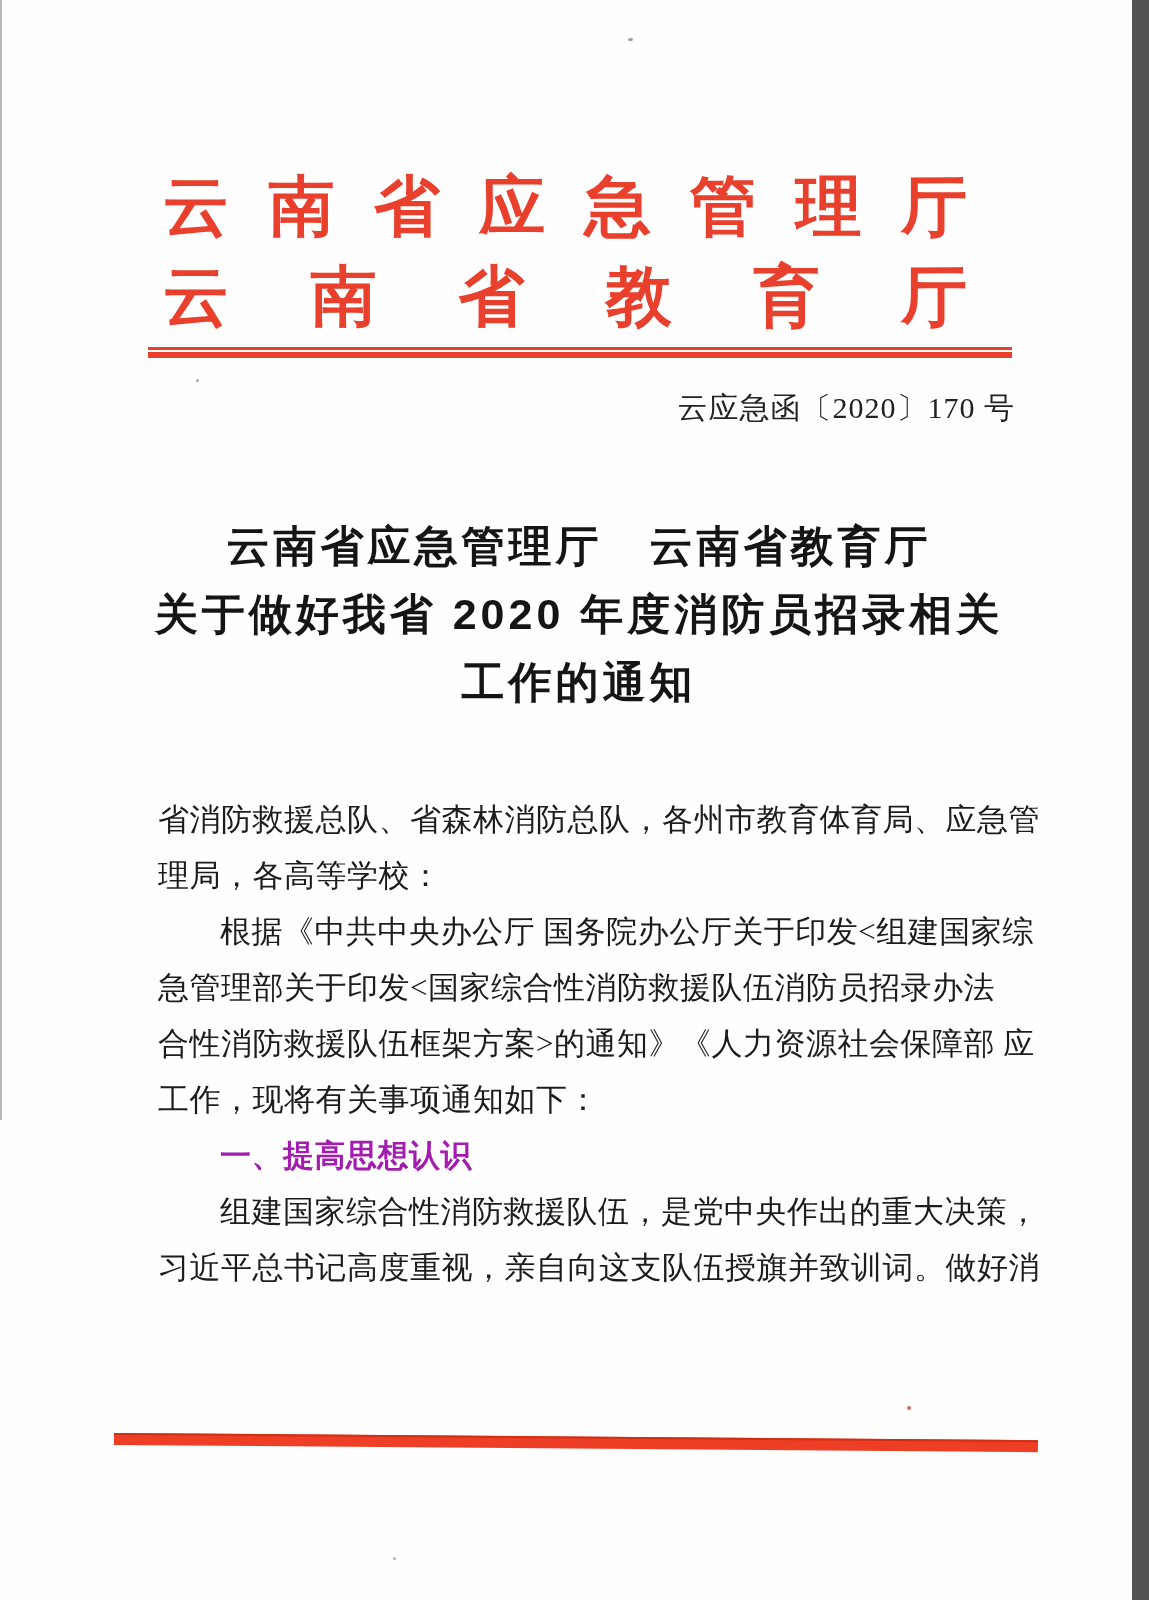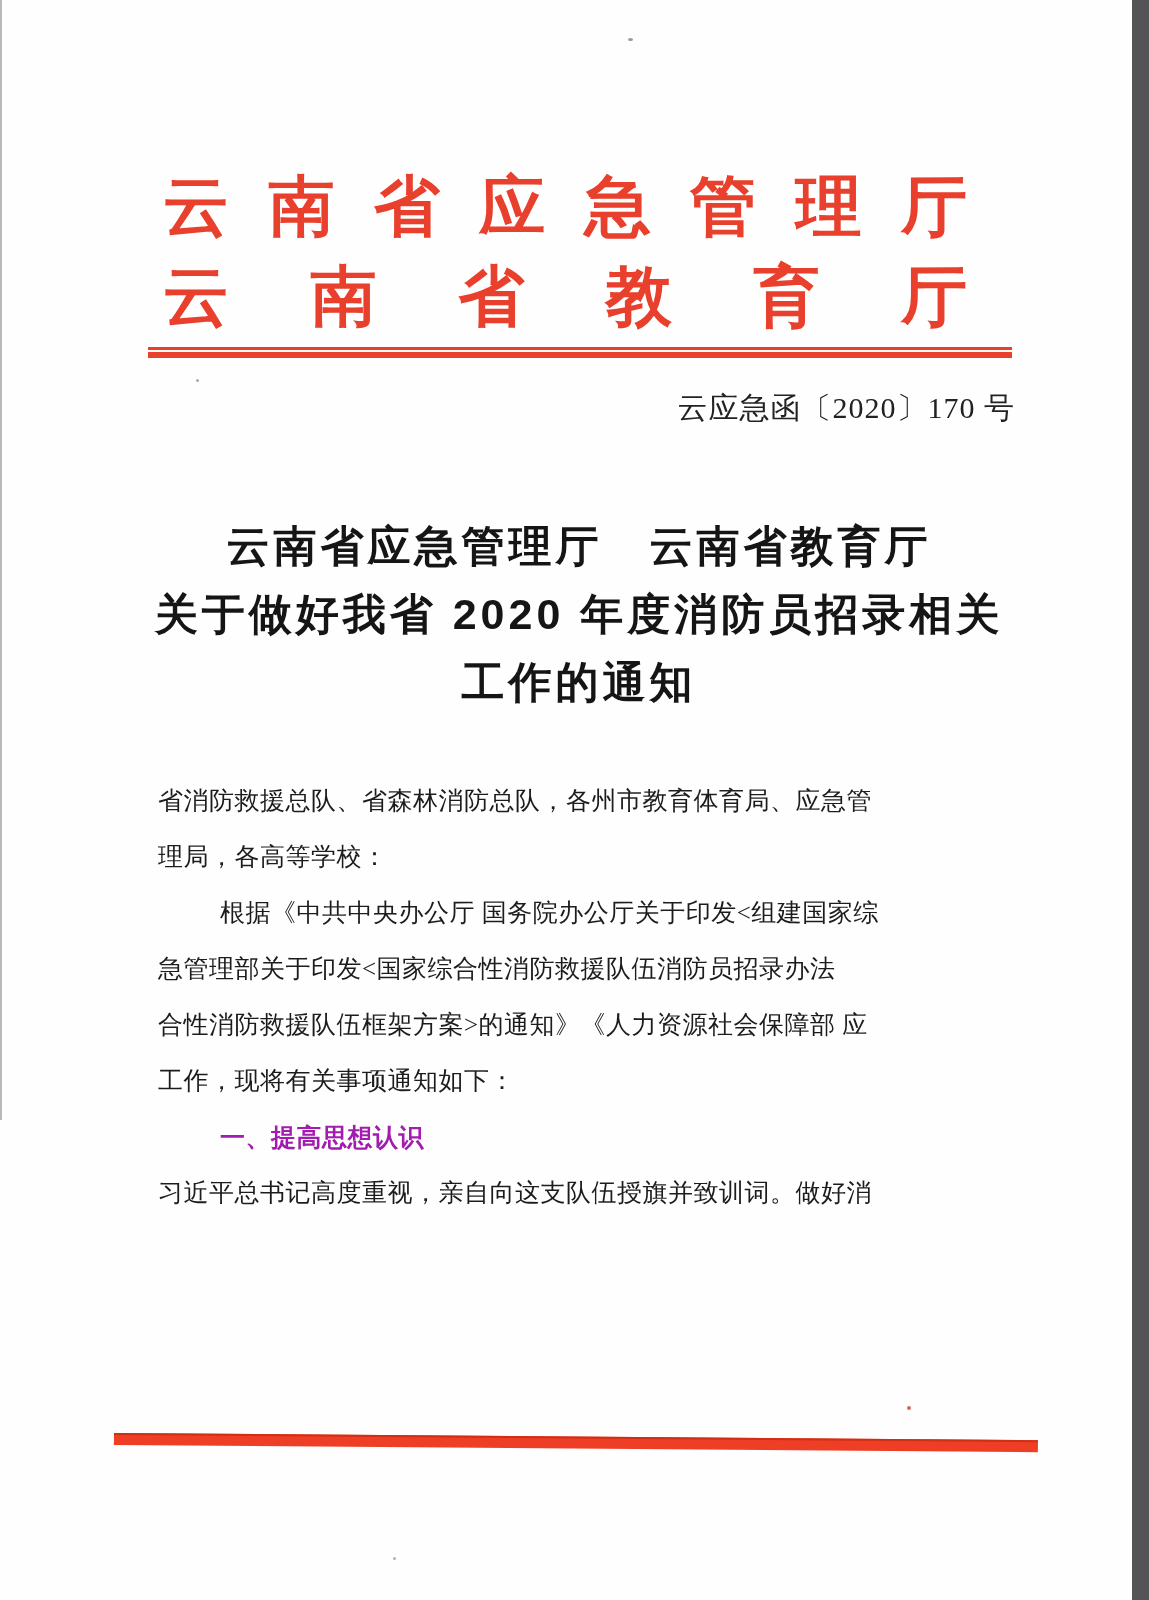--- a/index.html
+++ b/index.html
@@ -37,22 +37,22 @@
   
   .title{
     position:absolute;left:0;top:512px;width:1158px;
     text-align:center;
     font-family:"Liberation Sans","DejaVu Sans",sans-serif;
     font-weight:bold;font-size:43px;line-height:68px;
     color:#151515;letter-spacing:4px;
   }
   
   .body-block{
-    position:absolute;left:158px;top:773px;width:878px;
-    font-size:25px;line-height:56px;color:#1c1c1c;
+    position:absolute;left:158px;top:792px;width:878px;
+    font-size:31px;line-height:56px;color:#1c1c1c;
     letter-spacing:0.5px;
   }
   .line{height:56px;white-space:nowrap;}
   .line.indent{padding-left:62px;}
   .line.heading{
     font-family:"Liberation Sans","DejaVu Sans",sans-serif;
     font-weight:bold;color:#a21caf;
   }
   
   .bottom-red-line{
@@ -111,20 +111,21 @@
   </div>
 
   <div class="body-block">
     <div class="line">省消防救援总队、省森林消防总队，各州市教育体育局、应急管</div>
     <div class="line">理局，各高等学校：</div>
     <div class="line indent">根据《中共中央办公厅 国务院办公厅关于印发&lt;组建国家综</div>
     <div class="line">急管理部关于印发&lt;国家综合性消防救援队伍消防员招录办法</div>
     <div class="line">合性消防救援队伍框架方案&gt;的通知》《人力资源社会保障部 应</div>
     <div class="line">工作，现将有关事项通知如下：</div>
     <div class="line indent heading">一、提高思想认识</div>
+    <div class="line indent">组建国家综合性消防救援队伍，是党中央作出的重大决策，</div>
     <div class="line">习近平总书记高度重视，亲自向这支队伍授旗并致训词。做好消</div>
   </div>
 
   <div class="bottom-red-line"></div>
 
   <div class="speck speck-1"></div>
   <div class="speck speck-2"></div>
   <div class="speck speck-3"></div>
   <div class="speck speck-4"></div>
 

